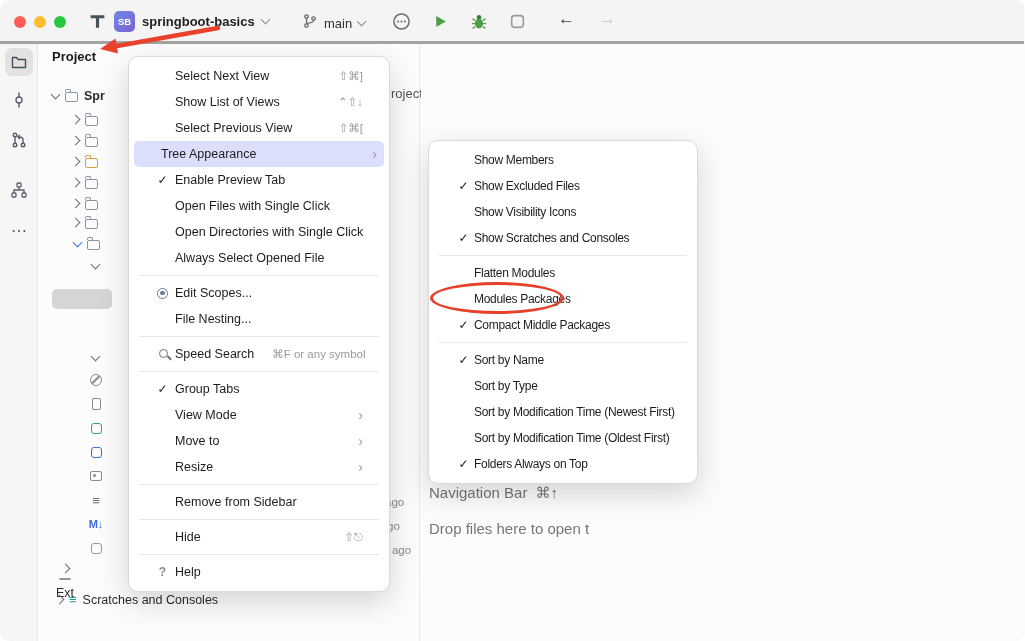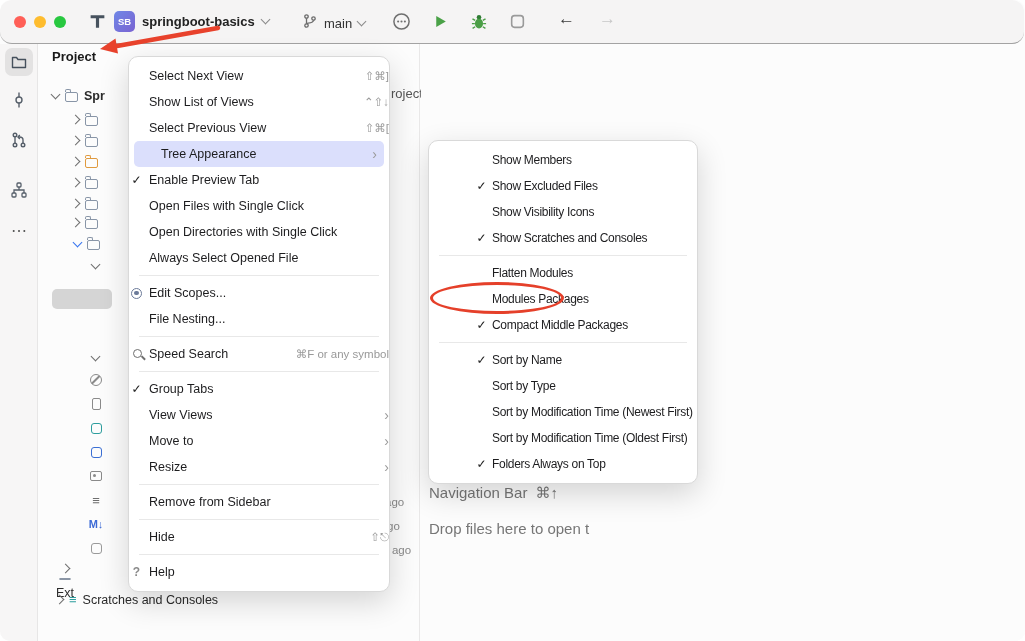--- a/index.html
+++ b/index.html
@@ -2,21 +2,21 @@
 <html><head>
 <meta charset="utf-8">
 <style>
   * { box-sizing: border-box; margin: 0; padding: 0; }
   html,body { background:#ffffff; }
   body { font-family:"Liberation Sans", sans-serif; }
 
   .window { position:relative; width:1025px; height:641px; background:#fcfcfc; overflow:hidden; border-radius:10px; }
 
   
-  .titlebar { position:absolute; left:0; top:0; width:1024px; height:44px; background:#f5f4f4; border-bottom:1px solid #a3a3a3;border-radius:12px; }
+  .titlebar { position:absolute; left:0; top:0; width:1024px; height:44px; background:#f5f4f4; border-bottom:3px solid #a3a3a3; }
   .lights { position:absolute; left:14px; top:16px; display:flex; gap:8px; }
   .light { width:12px; height:12px; border-radius:50%; }
   .light.red { background:#ff5f57; } .light.yellow { background:#febc2e; } .light.green { background:#28c840; }
   .menu-ic { position:absolute; left:88px; top:12px; }
   .proj-w { position:absolute; left:114px; top:11px; display:flex; align-items:center; gap:7px; }
   .badge { width:21px; height:21px; border-radius:5px; background:linear-gradient(135deg,#6f87e6,#7a63d2); color:#fff; font-size:9.5px; font-weight:bold; display:flex; align-items:center; justify-content:center; }
   .proj-name { font-size:13px; font-weight:600; color:#222; }
   .wchev { width:7px; height:7px; border-right:1.4px solid #8a8a8a; border-bottom:1.4px solid #8a8a8a; transform:rotate(45deg); margin-top:-4px; }
   .branch-w { position:absolute; left:302px; top:13px; display:flex; align-items:center; gap:6px; }
   .branch-name { font-size:13px; color:#333; }
@@ -61,22 +61,22 @@
   .ptab { position:absolute; color:#555; font-size:13px; white-space:nowrap; }
 
   
   .editor { position:absolute; left:421px; top:44px; width:604px; height:597px; background:#fcfcfc; }
   .hint { position:absolute; left:429px; font-size:15px; color:#767676; white-space:nowrap; display:flex; gap:8px; }
 
   
   .cmenu { position:absolute; background:#ffffff; border:1px solid #d9d9d9; border-radius:10px; box-shadow:0 10px 30px rgba(0,0,0,.16); padding:6px 0; z-index:20; }
   .main-menu { left:128px; top:56px; width:262px; }
   .sub-menu { left:428px; top:140px; width:270px; z-index:21; }
-  .mi { height:26px; padding:0 0; display:flex; align-items:center; font-size:12.5px; color:#1d1d1f; white-space:nowrap; }
-  .sub-menu .mi { font-size:12px; letter-spacing:-0.3px; padding:0 28px;margin-left:18px; }
+  .mi { height:26px; padding:0 26px; display:flex; align-items:center; font-size:12.5px; color:#1d1d1f; white-space:nowrap; }
+  .sub-menu .mi { font-size:12px; letter-spacing:-0.3px; padding:0 28px; }
   .mi.hl { background:#dbdffc; margin:0 5px; padding:0 7px; border-radius:5px; }
   .lead { flex:0 0 15px; width:15px; margin-right:5px; display:flex; align-items:center; justify-content:center; }
   .sub-menu .lead { flex-basis:13px; width:13px; margin-right:4px; }
   .check { color:#222; font-size:12px; line-height:1; }
   .sc { margin-left:auto; padding-left:18px; color:#999; font-size:11.5px; }
   .subarr { margin-left:auto; color:#9b9b9b; font-size:14px; line-height:1; }
   .msep { height:1px; background:#e8e8e8; margin:4px 10px; }
   .scope-ic { width:11px; height:11px; border:1.4px solid #6b7a99; border-radius:50%; position:relative; }
   .scope-ic::after { content:""; position:absolute; inset:2.2px; border-radius:50%; background:#6b7a99; }
   .search-ic { width:9px; height:9px; border:1.5px solid #6e6e6e; border-radius:50%; position:relative; margin:-2px -2px 0 0; }
@@ -357,21 +357,21 @@
       </div>
     <div class="msep"></div>
     <div class="mi">
         <span class="lead">
           <span class="check">✓</span>
         </span>
         <span>Group Tabs</span>
       </div>
     <div class="mi">
         <span class="lead"></span>
-        <span>View Views</span>
+        <span>View Mode</span>
         <span class="subarr">›</span>
       </div>
     <div class="mi">
         <span class="lead"></span>
         <span>Move to</span>
         <span class="subarr">›</span>
       </div>
     <div class="mi">
         <span class="lead"></span>
         <span>Resize</span>

